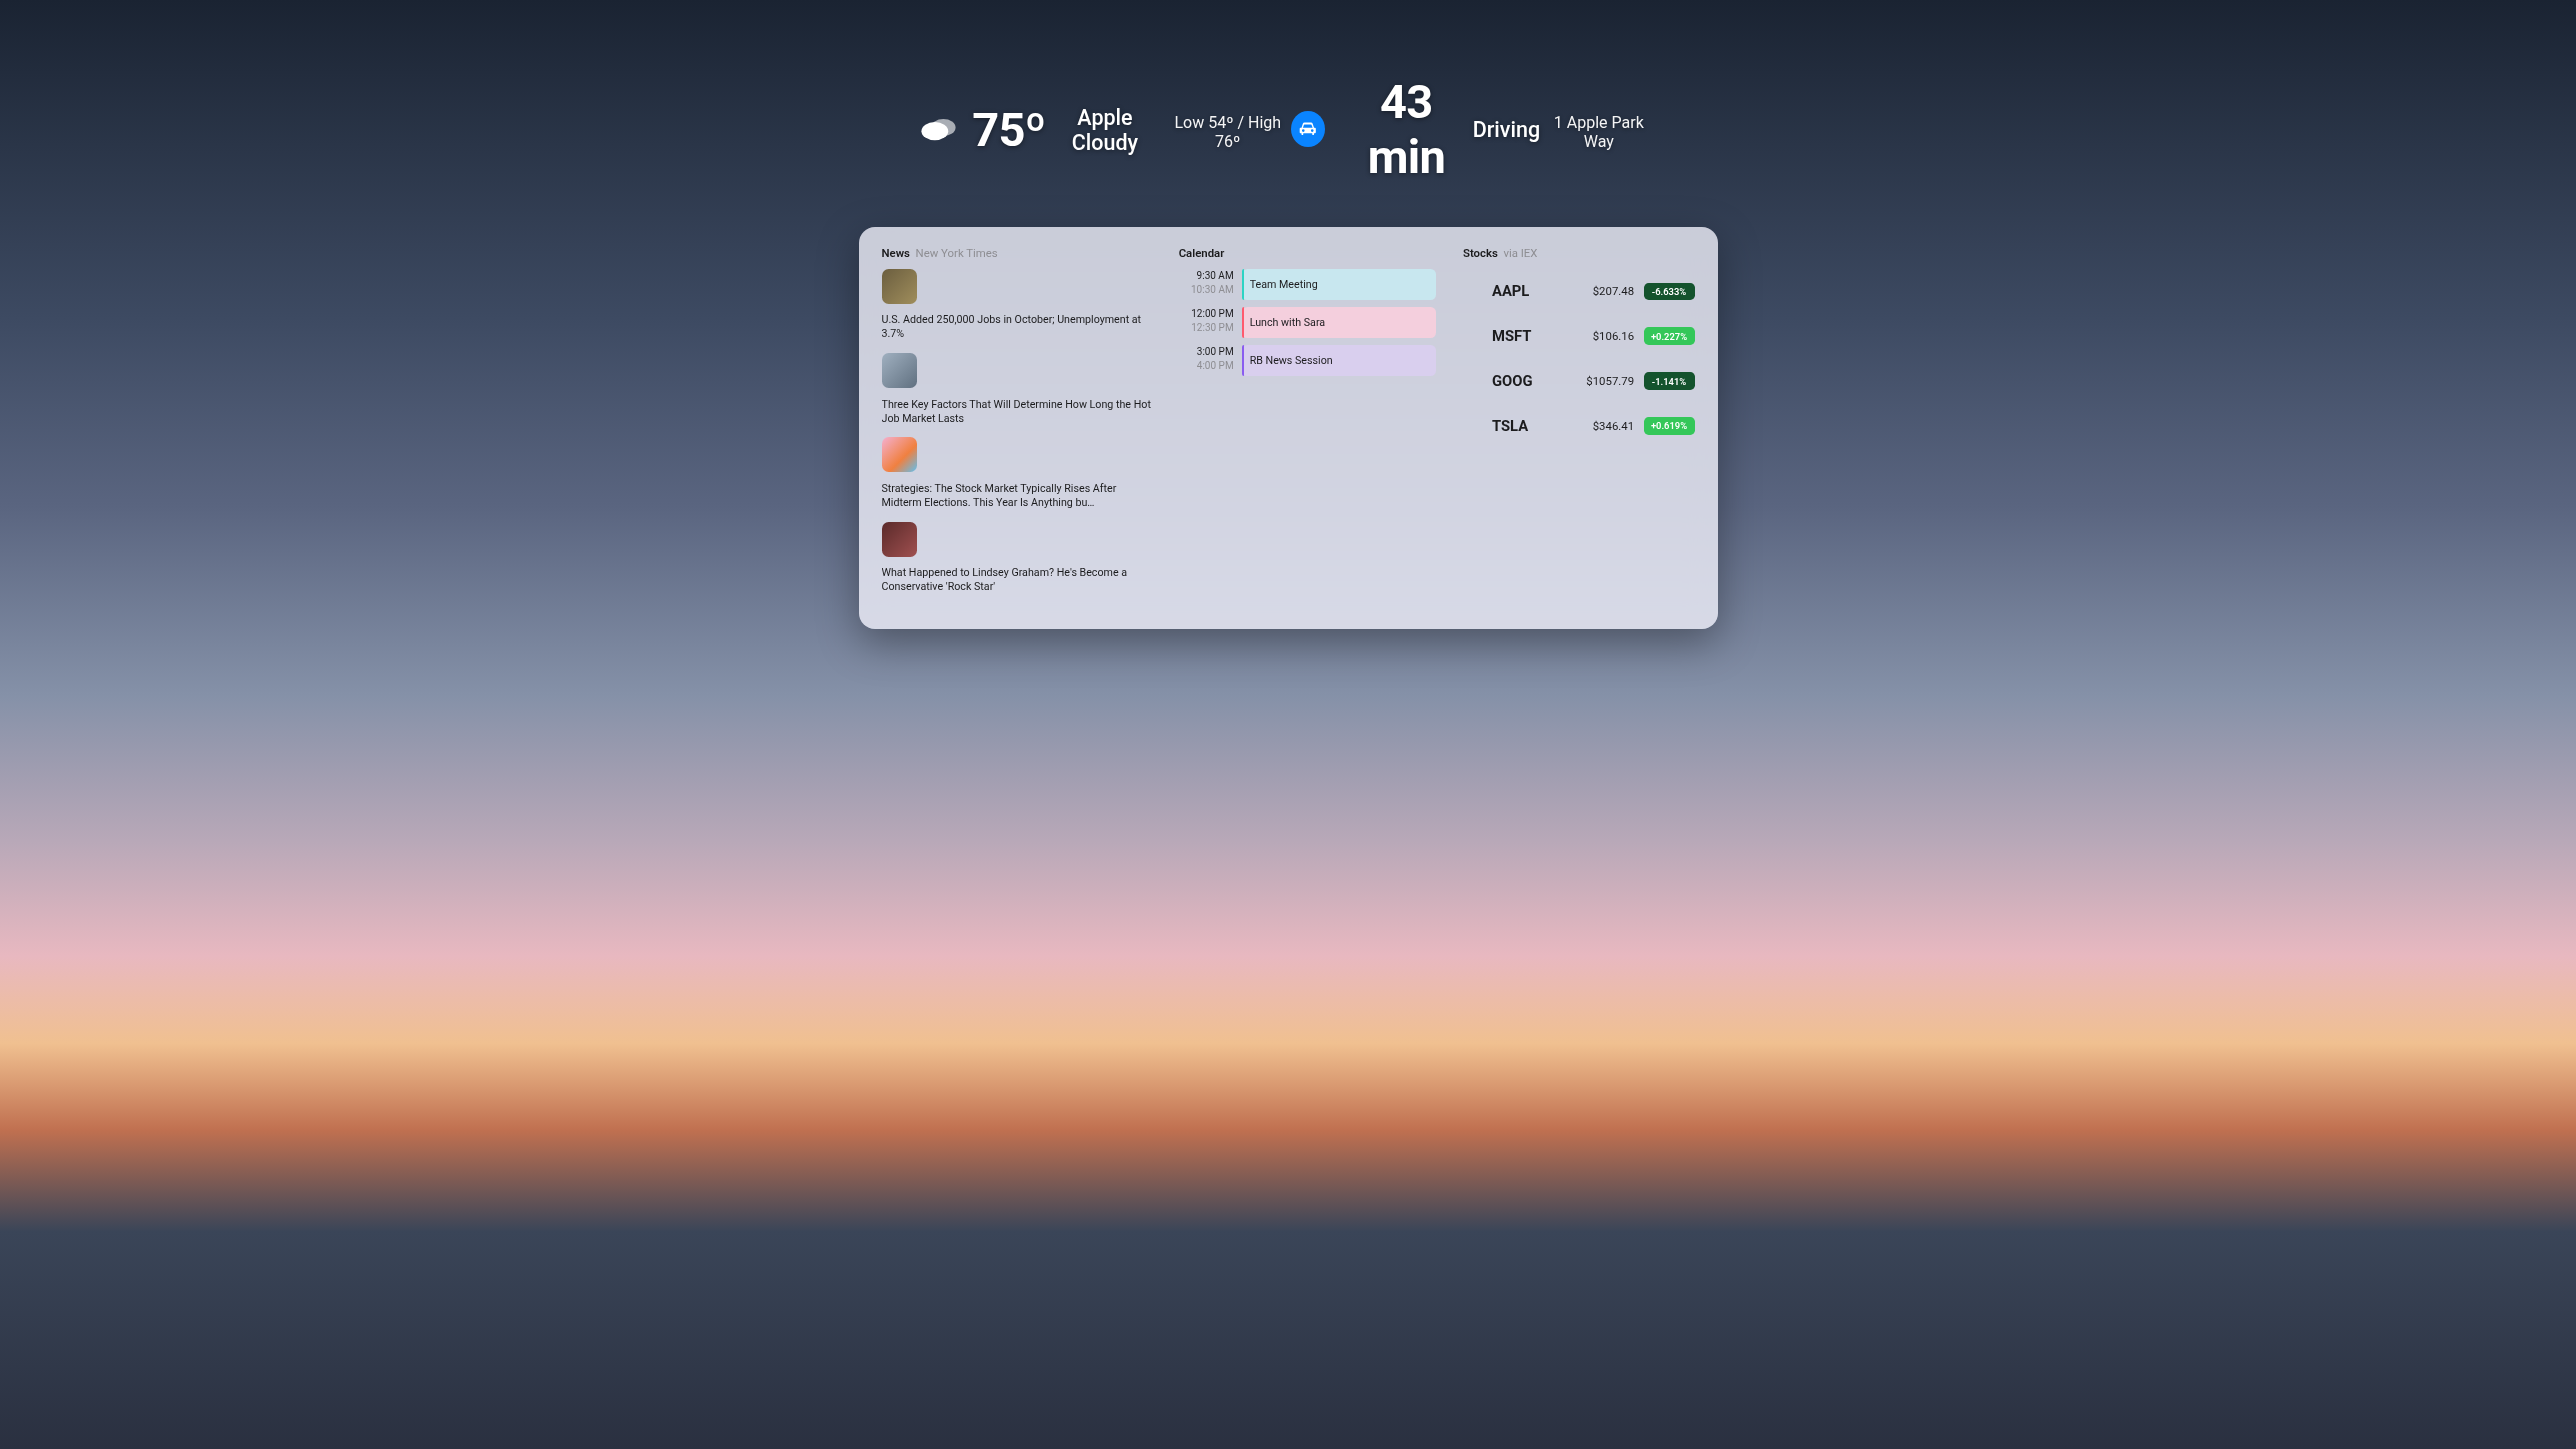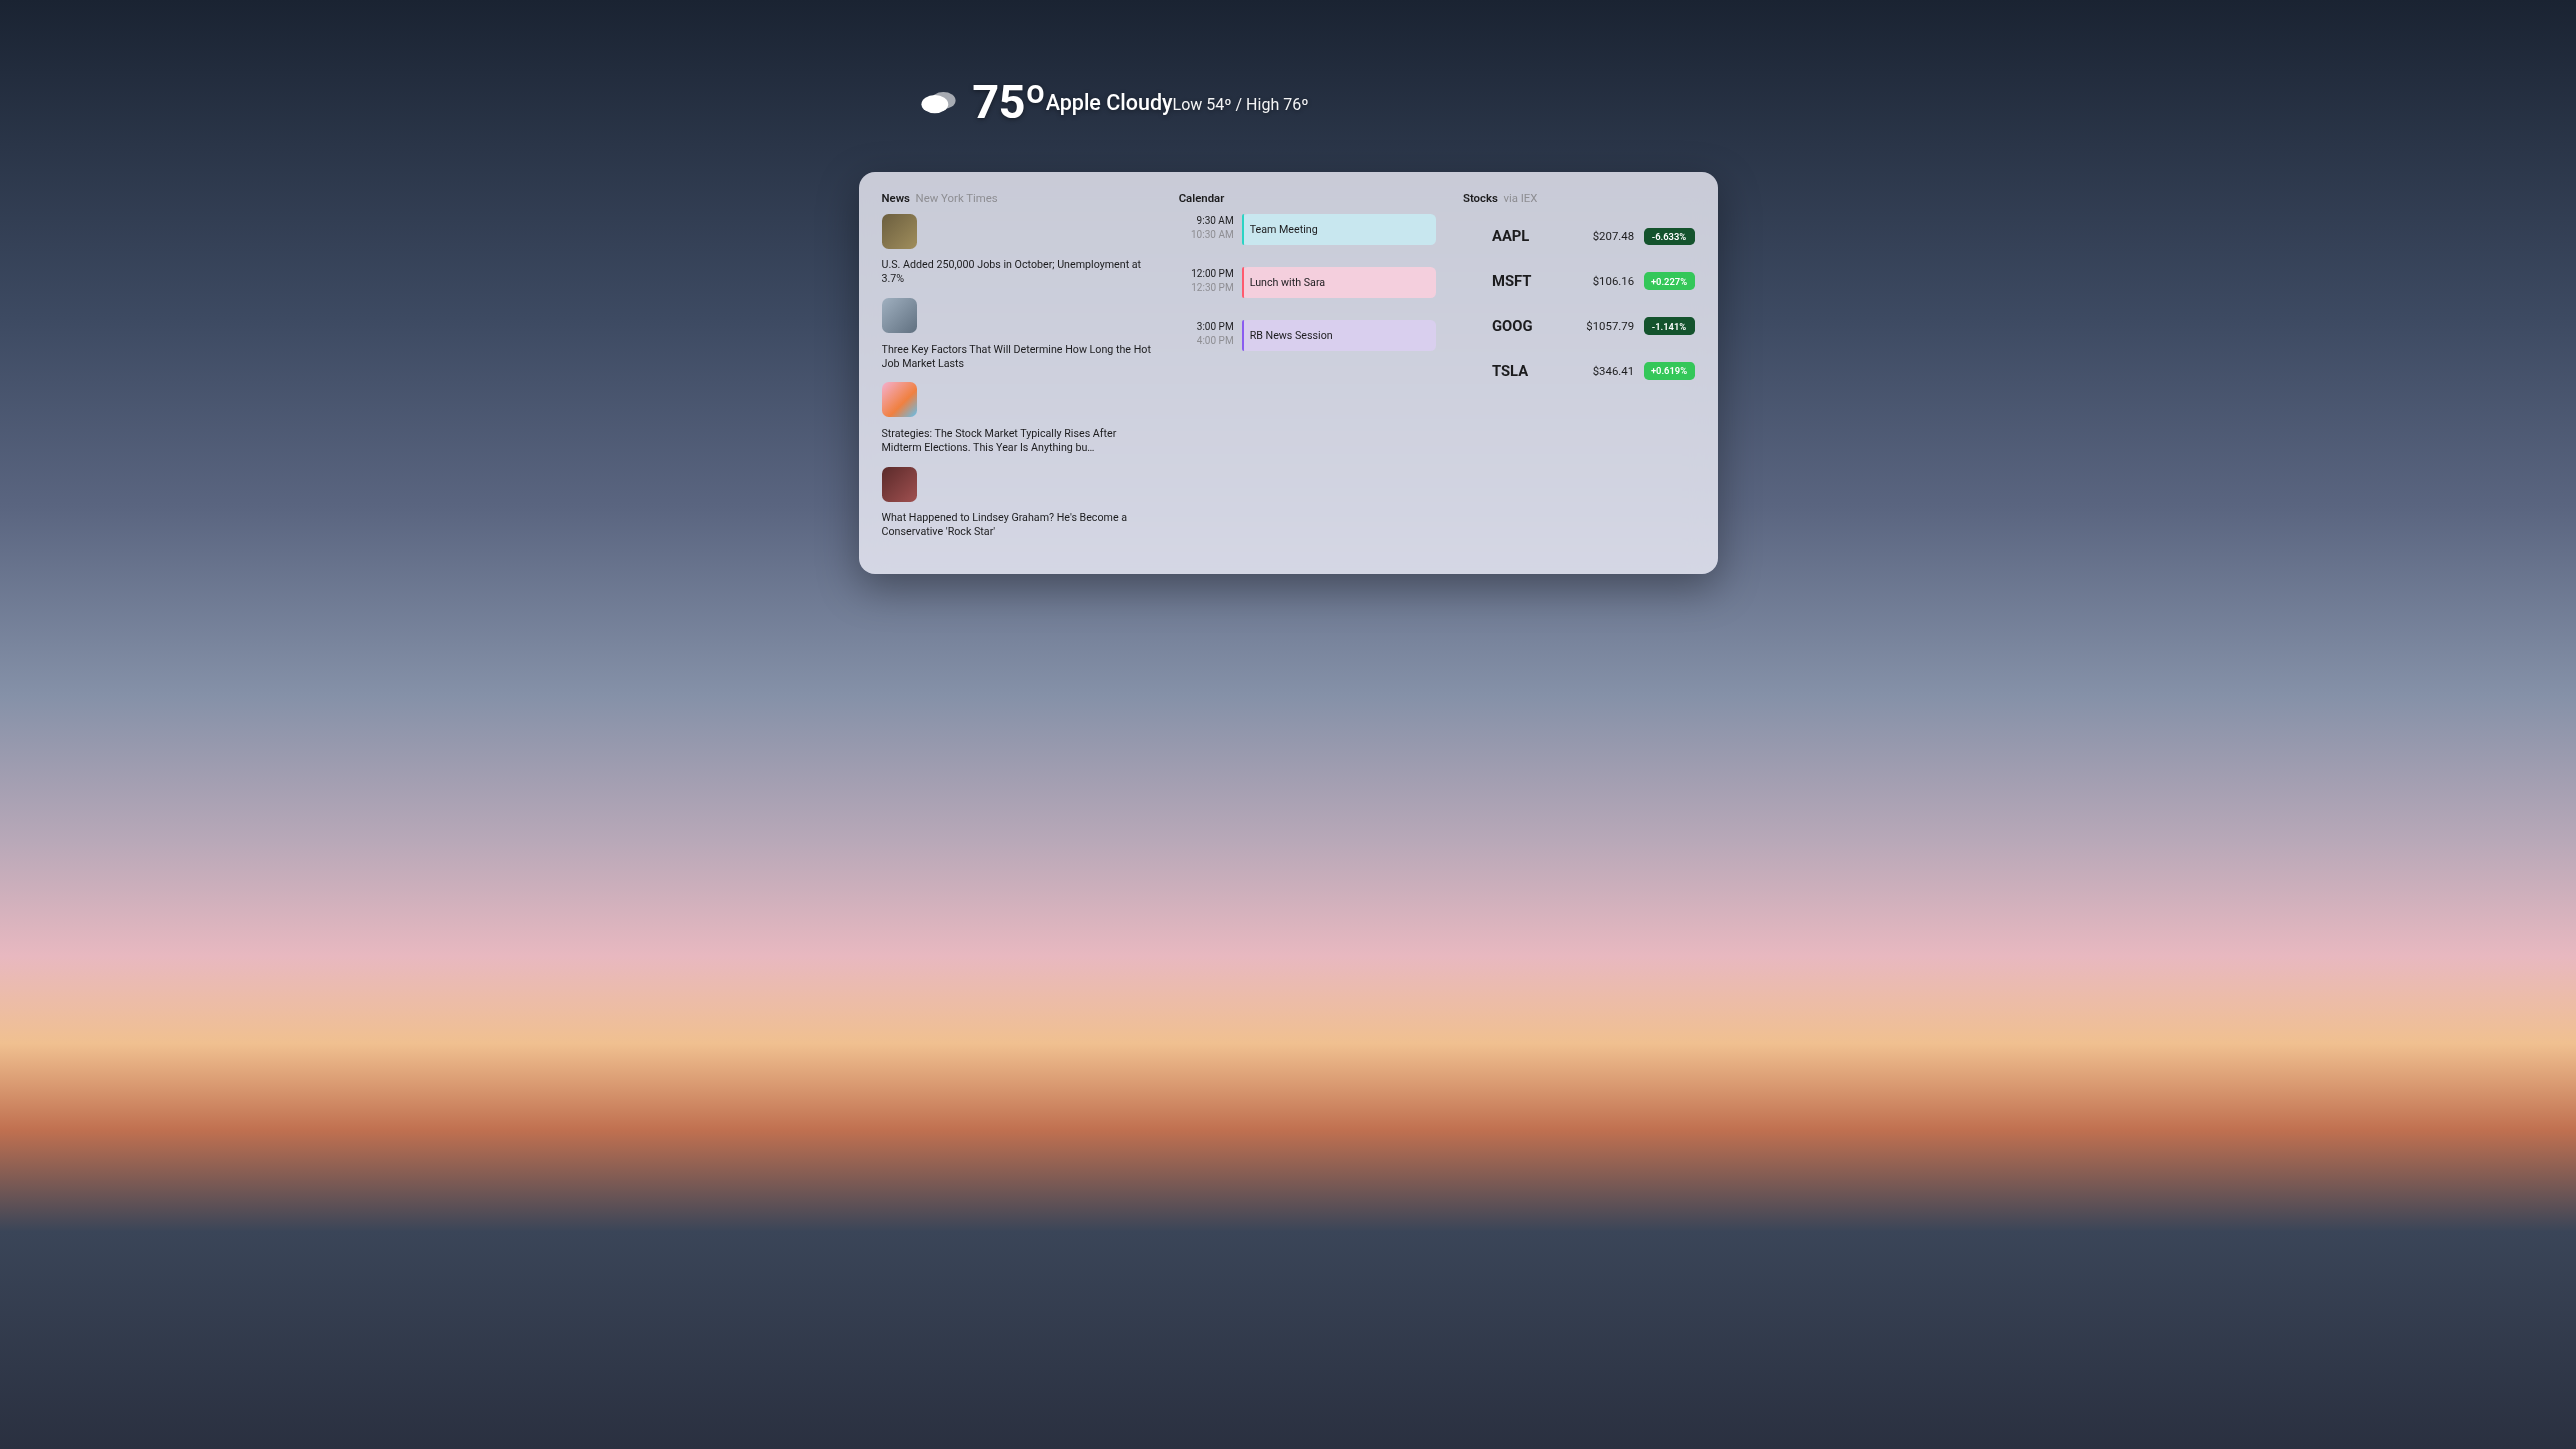--- a/index.html
+++ b/index.html
@@ -120,21 +120,21 @@
     -webkit-line-clamp: 3;
     -webkit-box-orient: vertical;
     overflow: hidden;
   }
 
   
   .cal-item {
     display: flex;
     align-items: stretch;
     gap: 8px;
-    margin-bottom: 22px;
+    margin-bottom: 7px;
     cursor: pointer;
   }
   .cal-times {
     width: 55px;
     text-align: right;
     font-size: 10px;
     line-height: 1.4;
     flex-shrink: 0;
   }
   .cal-times .t-start { color: #1c1c1e; }
@@ -204,20 +204,32 @@
             </g>
           </svg>
       </span>
       <span class="hb-big">75º</span>
     </div>
     <div class="hb-sub1">Apple Cloudy</div>
     <div class="hb-sub2">Low 54º / High 76º</div>
   </div>
 
 
+  <div class="header-block">
+    <div class="hb-top">
+      <span class="car-badge">
+        <svg viewBox="0 0 24 24">
+            <path d="M5 11l1.5-4.5A2 2 0 018.4 5h7.2a2 2 0 011.9 1.5L19 11h1a1 1 0 011 1v4a1 1 0 01-1 1h-1v1a1 1 0 01-2 0v-1H7v1a1 1 0 01-2 0v-1H4a1 1 0 01-1-1v-4a1 1 0 011-1h1zm1.6 0h10.8l-1.1-3.3a.5.5 0 00-.5-.4H8.2a.5.5 0 00-.5.4L6.6 11zM7 15.5A1.5 1.5 0 107 12.5a1.5 1.5 0 000 3zm10 0a1.5 1.5 0 100-3 1.5 1.5 0 000 3z"></path>
+          </svg>
+      </span>
+      <span class="hb-big">43 min</span>
+    </div>
+    <div class="hb-sub1">Driving</div>
+    <div class="hb-sub2">1 Apple Park Way</div>
+  </div>
 
 </div>
 
 <div class="card">
 
   <div class="col">
     <div class="col-header">
       <span>News</span>
       <span class="muted">New York Times</span>
     </div>

